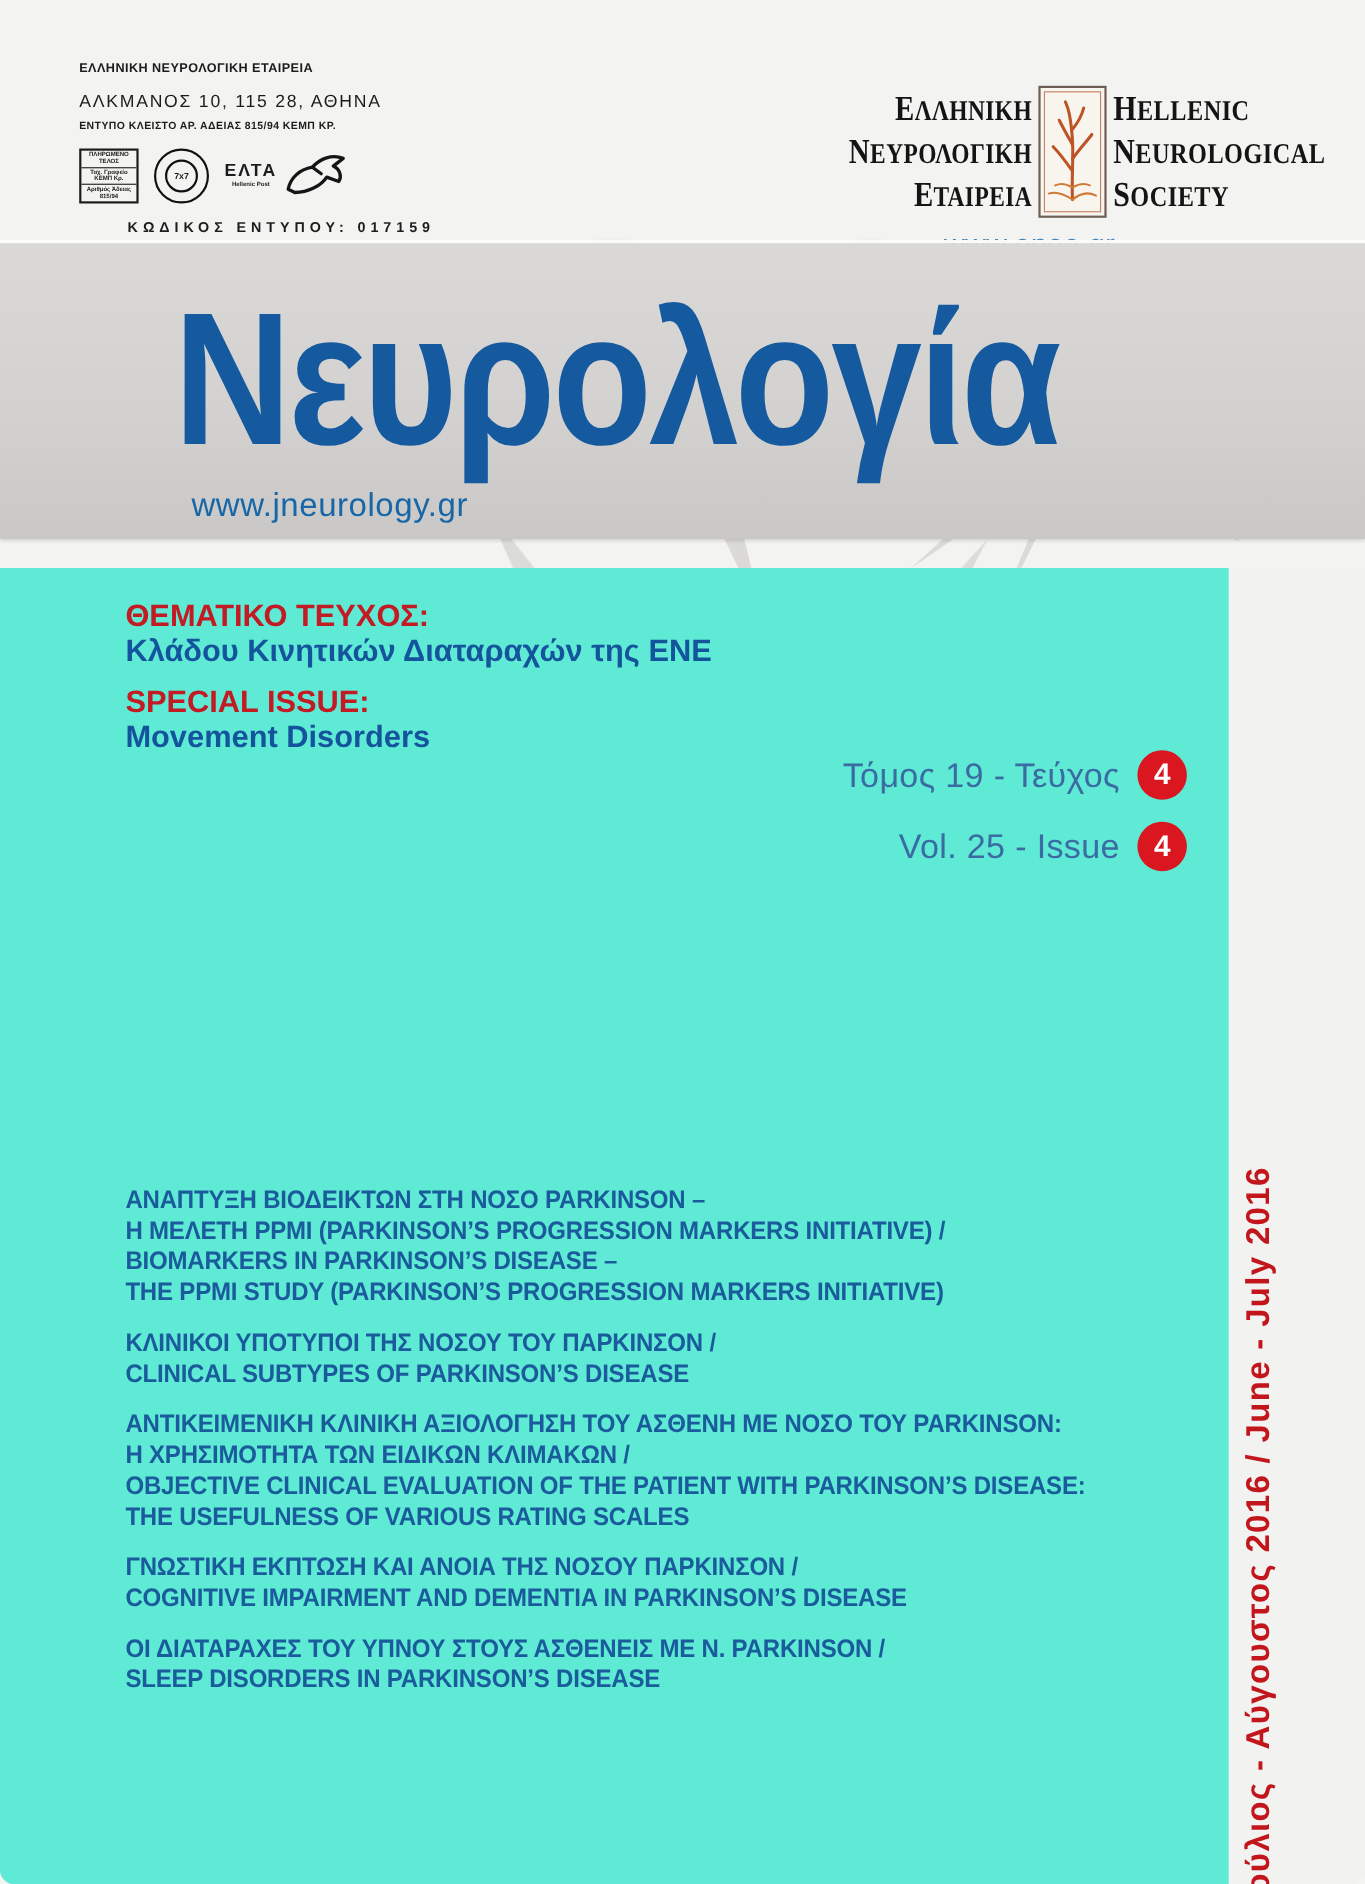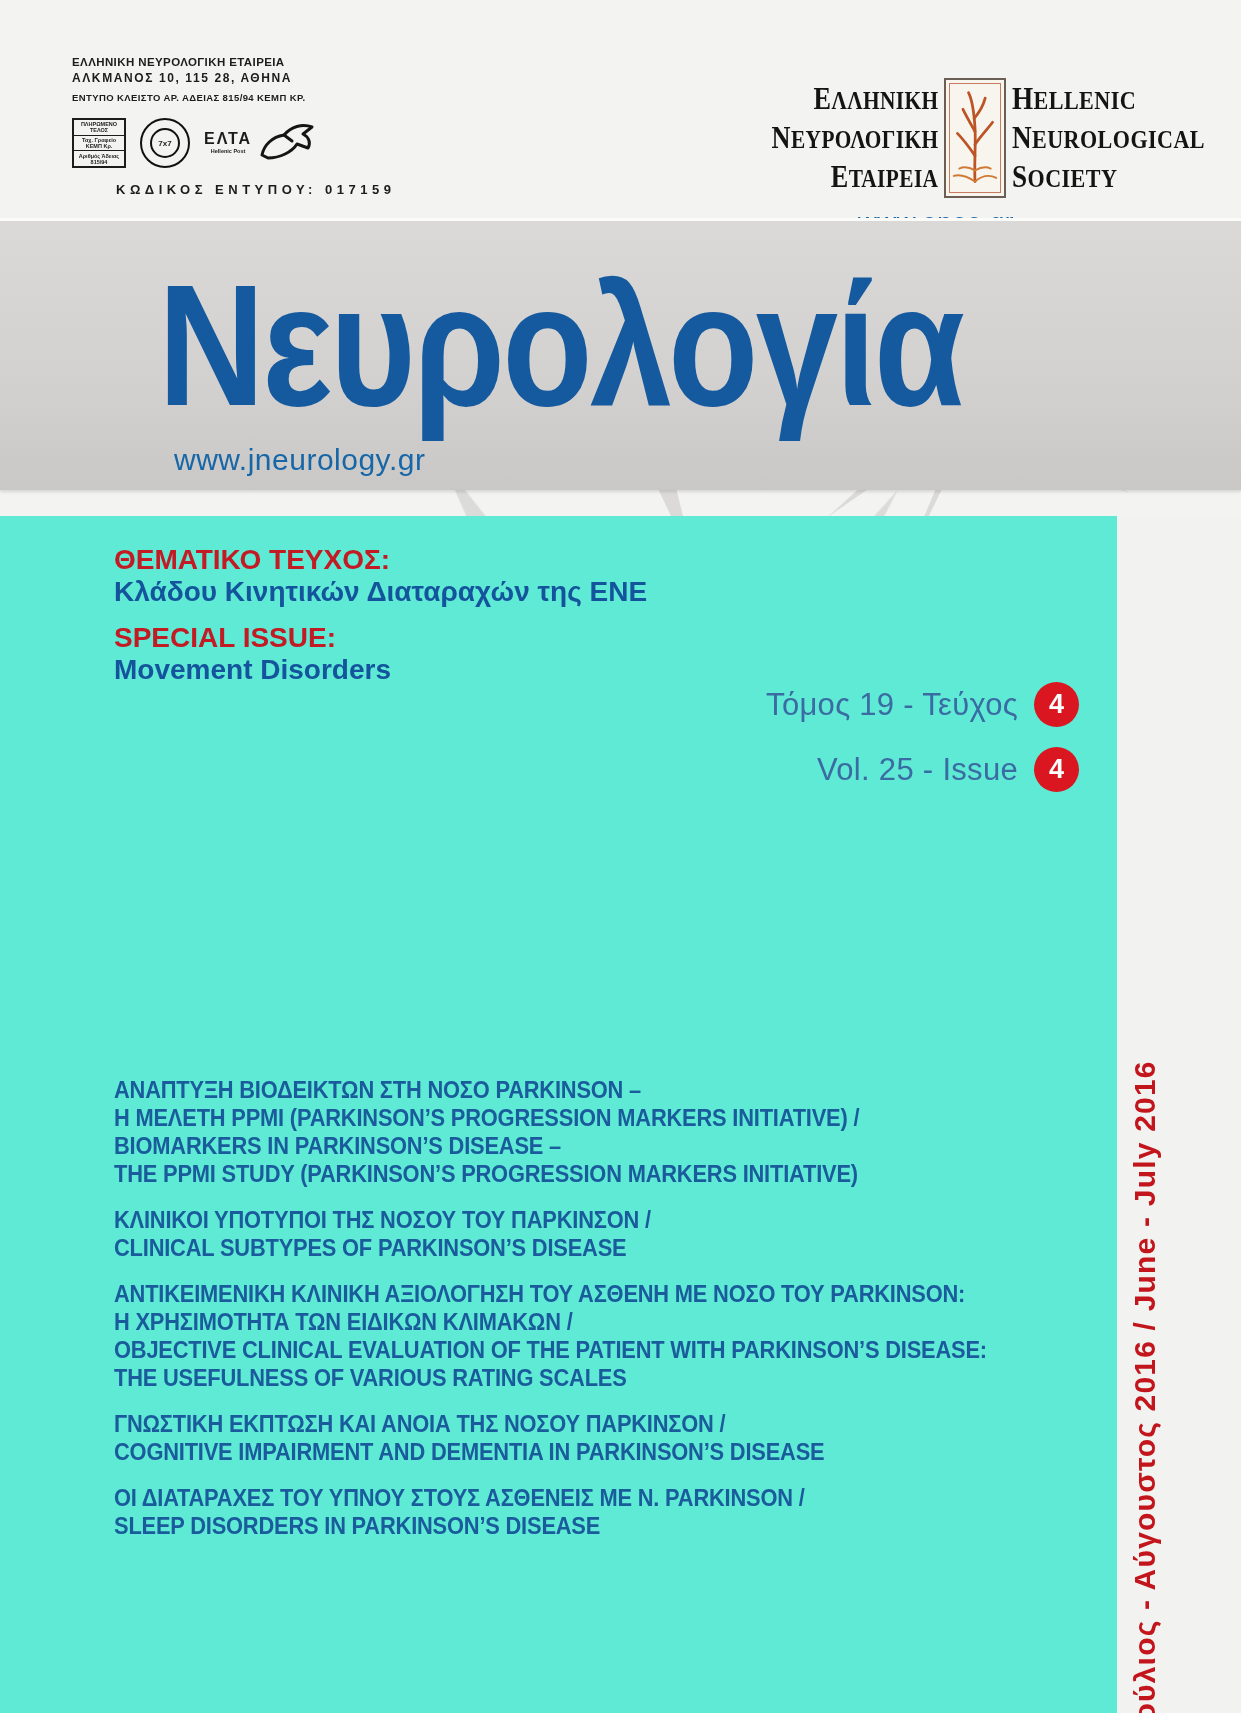--- a/index.html
+++ b/index.html
@@ -1,25 +1,25 @@
 <!DOCTYPE html>
 <html><head>
 <meta charset="utf-8">
 <style>
   html,body{margin:0;padding:0;background:#f4f4f2;}
   .page{position:relative;width:1241px;height:1713px;overflow:hidden;
-        font-family:"Liberation Sans",sans-serif;background:#f3f3f1;}
+        font-family:"Liberation Sans",sans-serif;background:#f3f3f1;border-radius:13px;}
   .page *{box-sizing:border-box;}
   svg.watermark{position:absolute;left:0;top:0;z-index:0;pointer-events:none;}
 
   
   .top-area{position:absolute;left:0;top:0;width:100%;height:218px;background:#f3f3f1;z-index:2;}
   .pub-block{position:absolute;left:72px;top:56px;color:#1c1c1c;}
   .pub-line1{font-size:11.5px;font-weight:bold;letter-spacing:.4px;}
-  .pub-line2{font-size:12px;font-weight:bold;letter-spacing:1.6px;margin-top:3px;}
+  .pub-line2{font-size:16px;font-weight:normal;letter-spacing:1.6px;margin-top:16px;}
   .pub-line3{font-size:9.5px;font-weight:bold;letter-spacing:.4px;margin-top:7px;}
   .stamps{display:flex;align-items:center;gap:14px;margin-top:14px;height:52px;}
   .permit-box{width:54px;height:50px;border:2px solid #1c1c1c;display:flex;flex-direction:column;}
   .permit-box div{flex:1;display:flex;align-items:center;justify-content:center;
                   font-size:5.5px;font-weight:bold;text-align:center;line-height:1.1;
                   border-bottom:1px solid #1c1c1c;padding:0 1px;}
   .permit-box div:last-child{border-bottom:none;}
   .round-stamp{width:50px;height:50px;border-radius:50%;border:2.5px solid #111;
                display:flex;align-items:center;justify-content:center;}
   .round-stamp .inner{width:30px;height:30px;border-radius:50%;border:2px solid #111;

